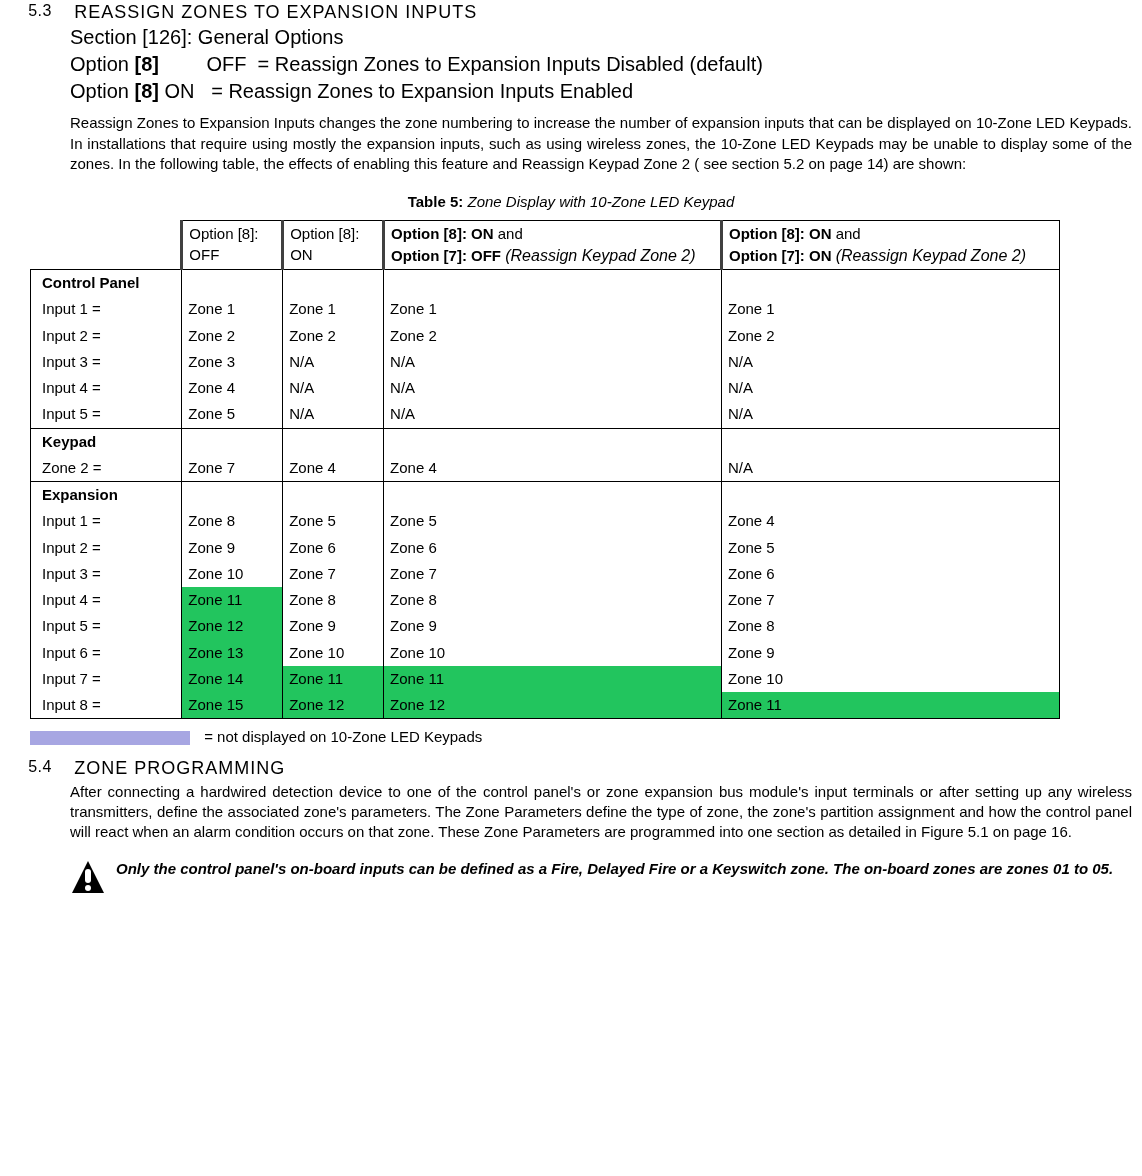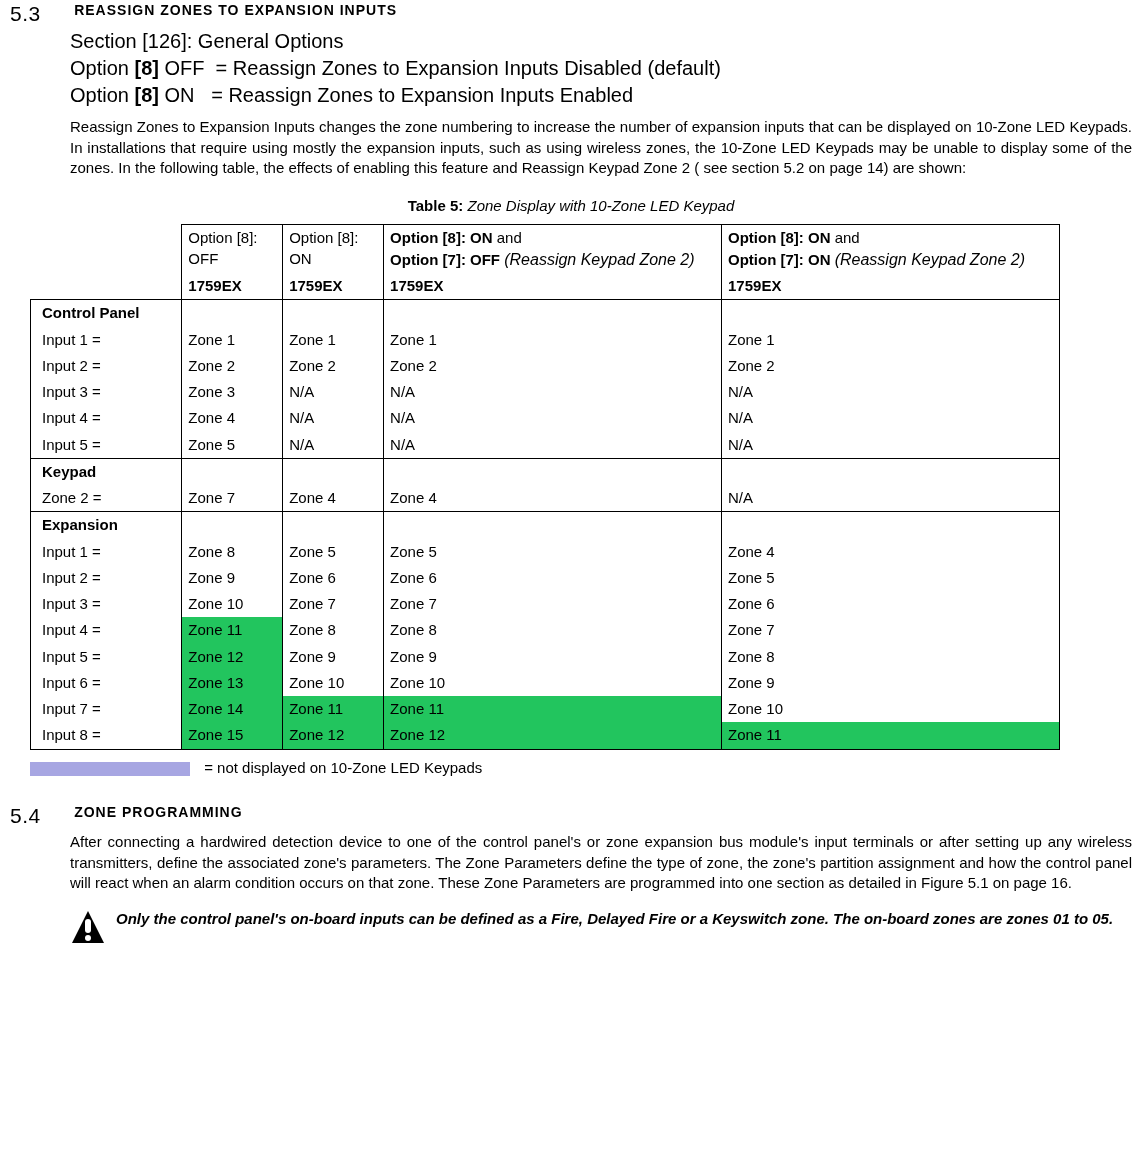--- a/index.html
+++ b/index.html
@@ -11,31 +11,32 @@
     background:#fff;
     width:1142px;
     padding: 0 10px 20px 10px;
     line-height:1.35;
   }
   .section { margin-top:0; }
   .sec-num {
     display:inline-block;
     width:60px;
     font-family: Verdana, Arial, sans-serif;
-    font-size:21px;
+    font-size:16px;
     letter-spacing:0.5px;
     font-weight:normal;
     vertical-align:top;
+    text-align:center;
   }
   .sec-title {
     display:inline-block;
     font-family: Verdana, Arial, sans-serif;
-    font-size:14px;
+    font-size:18px;
     letter-spacing:1px;
-    font-weight:bold;
+    font-weight:normal;
   }
   .indented {
     padding-left:60px;
   }
   .opt-line {
     font-family: Verdana, Arial, sans-serif;
     font-size:20px;
   }
   .para {
     text-align:justify;
@@ -53,21 +54,21 @@
     margin-left:20px;
     width:1030px;
   }
   table.zone-table td, table.zone-table th {
     padding:3px 6px 3px 6px;
     text-align:left;
     vertical-align:top;
     font-size:15px;
     font-weight:normal;
   }
-  .hdr-row1 td { border-left:1px solid #404040; border-right:1px solid #000; border-top:1px solid #000; }
+  .hdr-row1 td { border-left:3px solid #404040; border-right:1px solid #000; border-top:1px solid #000; }
   .hdr-row1 td:first-child { border-left:none; border-top:none; }
   .hdr-row2 td { border-left:1px solid #000; border-right:1px solid #000; border-bottom:1px solid #000; }
   .hdr-row2 td:first-child { border-left:none; border-bottom:none; }
   .body-row td { border-left:1px solid #000; border-right:1px solid #000; }
   .body-row td:first-child { border-left:none;padding-left:11px; }
   .group-top td { border-top:1px solid #000; }
   .last-row td { border-bottom:1px solid #000; }
   .rowlabel-sub { font-size:15px; }
   .hdr-main { font-weight:bold; text-align:center; }
   .hdr-sub { font-style:italic; font-size:16px; }
@@ -105,21 +106,21 @@
 <body>
 
 <div class="section">
   <div>
     <span class="sec-num">5.3</span>
     <span class="sec-title">REASSIGN ZONES TO EXPANSION INPUTS</span>
   </div>
   <div class="indented">
     <div class="opt-line">Section [126]: General Options</div>
     <div class="opt-line">
-      <span>Option </span><b>[8]</b><span style="white-space:pre;"> OFF  = Reassign Zones to Expansion Inputs Disabled (default)</span>
+      <span>Option </span><b>[8]</b><span style="white-space:pre;padding-left:42px;"> OFF  = Reassign Zones to Expansion Inputs Disabled (default)</span>
     </div>
     <div class="opt-line">
       <span>Option </span><b>[8]</b><span style="white-space:pre;"> ON   = Reassign Zones to Expansion Inputs Enabled</span>
     </div>
     <div class="para">Reassign Zones to Expansion Inputs changes the zone numbering to increase the number of expansion inputs that can be displayed on 10-Zone LED Keypads. In installations that require using mostly the expansion inputs, such as using wireless zones, the 10-Zone LED Keypads may be unable to display some of the zones. In the following table, the effects of enabling this feature and Reassign Keypad Zone 2 ( see section 5.2 on page 14) are shown:</div>
   </div>
 </div>
 
 <div class="table-caption">
   <span class="cap-bold">Table 5: </span><span class="cap-it">Zone Display with 10-Zone LED Keypad</span>
@@ -146,27 +147,20 @@
     </td>
     <td>
       <span class="hdr-combo">Option [8]: ON</span><span> and</span><br>
       <span class="hdr-combo">Option [7]: OFF </span><span class="hdr-sub">(Reassign Keypad Zone 2)</span>
     </td>
     <td>
       <span class="hdr-combo">Option [8]: ON</span><span> and</span><br>
       <span class="hdr-combo">Option [7]: ON </span><span class="hdr-sub">(Reassign Keypad Zone 2)</span>
     </td>
   </tr>
-  <tr class="hdr-row2">
-    <td></td>
-    <td style="font-weight:bold;">1759EX</td>
-    <td style="font-weight:bold;">1759EX</td>
-    <td style="font-weight:bold;">1759EX</td>
-    <td style="font-weight:bold;">1759EX</td>
-  </tr>
   </tbody>
     <tbody id="table-body">
       <tr class="body-row group-top">
         <td style="font-weight: bold; border-left: 1px solid rgb(0, 0, 0);">Control Panel</td>
         <td></td>
         <td></td>
         <td></td>
         <td></td>
       </tr>
       <tr class="body-row">
@@ -282,21 +276,21 @@
         <td class="hl">Zone 11</td>
       </tr>
     </tbody>
 </table>
 
 <div class="legend-row">
   <span class="legend-swatch"></span>
   <span>= not displayed on 10-Zone LED Keypads</span>
 </div>
 
-<div class="section" style="margin-top:24px;">
+<div class="section" style="margin-top:8px;">
   <div>
     <span class="sec-num">5.4</span>
     <span class="sec-title">ZONE PROGRAMMING</span>
   </div>
   <div class="indented">
     <div class="para" style="margin-top:2px;">After connecting a hardwired detection device to one of the control panel's or zone expansion bus module's input terminals or after setting up any wireless transmitters, define the associated zone's parameters. The Zone Parameters define the type of zone, the zone's partition assignment and how the control panel will react when an alarm condition occurs on that zone. These Zone Parameters are programmed into one section as detailed in Figure 5.1 on page 16.</div>
 
     <div class="note-block">
       <div class="warn-icon">
         <svg viewBox="0 0 36 44">

